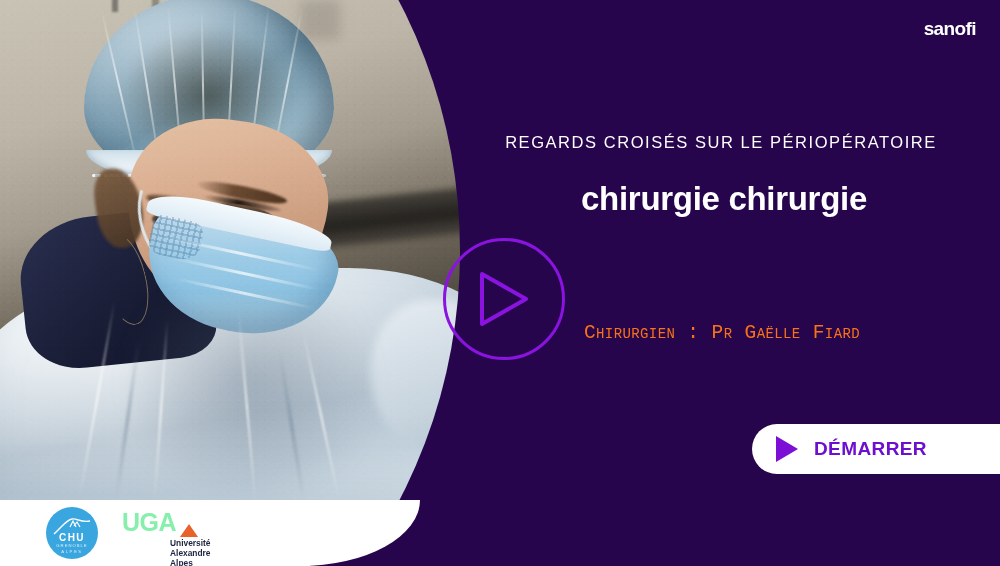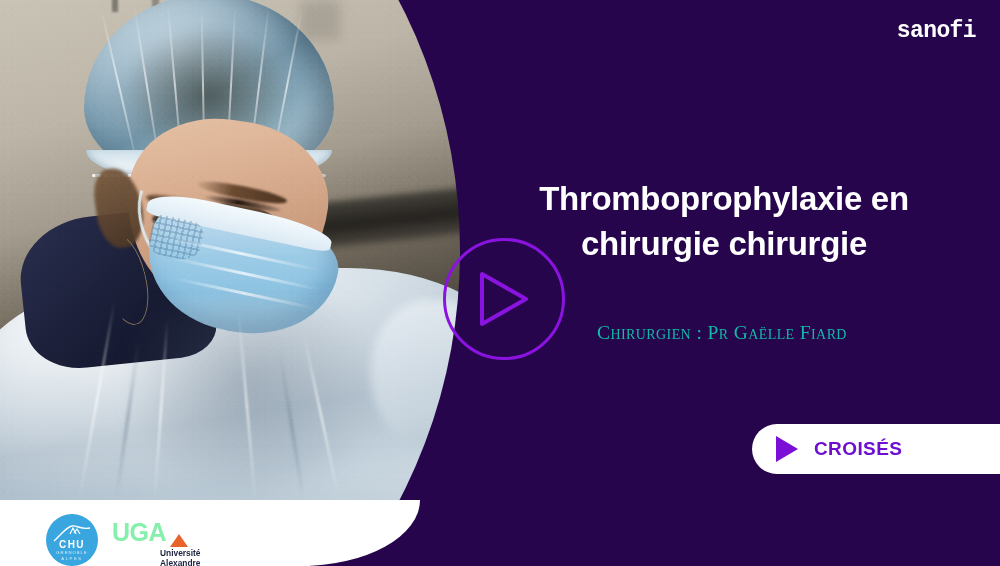--- a/index.html
+++ b/index.html
@@ -231,21 +231,21 @@
     position:absolute;left:0;bottom:0;width:310px;height:66px;background:#fff;
   }
   .footer-curve{
     position:absolute;left:300px;bottom:0;width:120px;height:66px;
     background:#fff;
     -webkit-clip-path: ellipse(120px 66px at 0% 0%);
     clip-path: ellipse(120px 66px at 0% 0%);
   }
   .footer-logos{
     position:absolute;left:0;bottom:0;width:420px;height:66px;
-    display:flex;align-items:flex-end;gap:14px;padding-left:46px;
+    display:flex;align-items:center;gap:24px;padding-left:46px;
     box-sizing:border-box;
   }
 
   
   .chu{position:relative;width:52px;height:52px;border-radius:50%;
        background:#3aa6e0;overflow:hidden;flex:none;}
   .chu .mtn{
     position:absolute;left:7px;top:9px;width:38px;height:20px;
   }
   .chu .txt1{
@@ -321,22 +321,22 @@
   .title{
     position:absolute;left:470px;right:22px;top:176px;
     text-align:center;color:#ffffff;
     font-size:33px;line-height:45px;font-weight:bold;
     letter-spacing:-.3px;
     font-family:"Liberation Sans",sans-serif;
   }
   .title .l2{display:block;}
   .credits{
     position:absolute;left:470px;right:26px;top:320px;
-    text-align:center;color:#14b8a6;
-    font-family:Liberation Serif, serif;
+    text-align:center;color:#f97316;
+    font-family:Liberation Mono, monospace;
     font-size:19.5px;line-height:26px;
     font-variant:small-caps;
     letter-spacing:.4px;
   }
 
   
   .cta{
     position:absolute;left:752px;top:424px;
     width:300px;height:50px;
     background:#ffffff;
@@ -411,36 +411,36 @@
       <div class="grain"></div>
     </div>
   </div>
 
   <div class="play">
     <svg width="56" height="60" viewBox="0 0 56 60">
       <path d="M6 5 L50 30 L6 55 Z" fill="none" stroke="#8a13e0" stroke-width="4" stroke-linejoin="round"></path>
     </svg>
   </div>
 
-  <div style="position:absolute;right:24px;top:18px;font-family:Liberation Mono, monospace;
-              font-size:23px;font-weight:bold;color:#ffffff;letter-spacing:-.6px;">sanofi</div>
-
+  <div style="position:absolute;right:24px;top:18px;font-family:Liberation Sans, sans-serif;
+              font-size:19px;font-weight:bold;color:#ffffff;letter-spacing:-.6px;">sanofi</div>
+
+  <div class="eyebrow">REGARDS CROISÉS SUR LE PÉRIOPÉRATOIRE</div>
 
   <div class="title">
-    <span class="l2">Thromboprophylaxie en</span>
     <span class="l2">chirurgie chirurgie</span>
   </div>
 
   <div class="credits">
     <div>Chirurgien : Pr Gaëlle Fiard</div>
   </div>
 
   <div class="cta">
     <span class="tri"></span>
-    <span class="lbl">CROISÉS</span>
+    <span class="lbl">DÉMARRER</span>
   </div>
 
   <div class="footer-solid"></div>
   <div class="footer-curve"></div>
 
   <div class="footer-logos">
 
     <div class="chu">
       <svg class="mtn" viewBox="0 0 38 20">
         <path d="M1 18 C8 12 13 4 19 3 C24 2 28 7 37 5" fill="none" stroke="#ffffff" stroke-width="1.4"></path>

